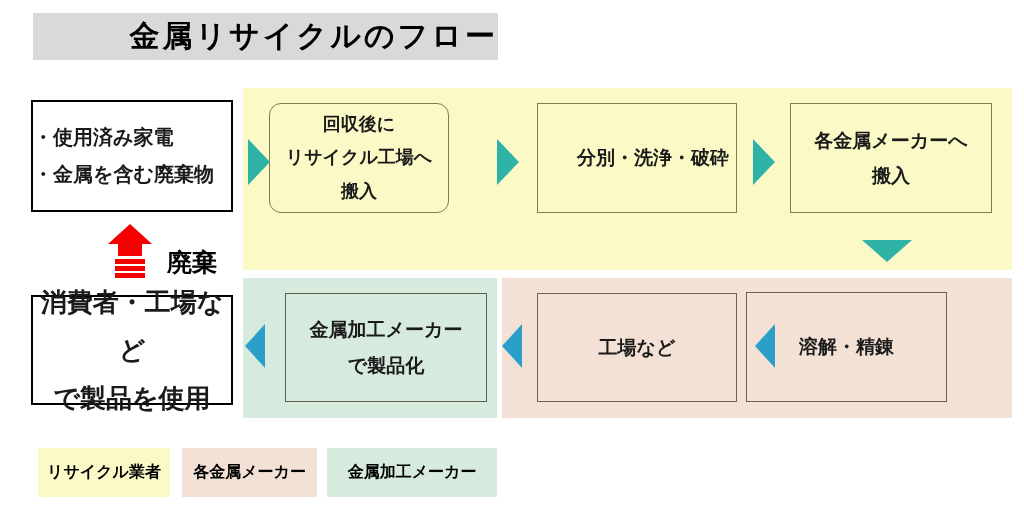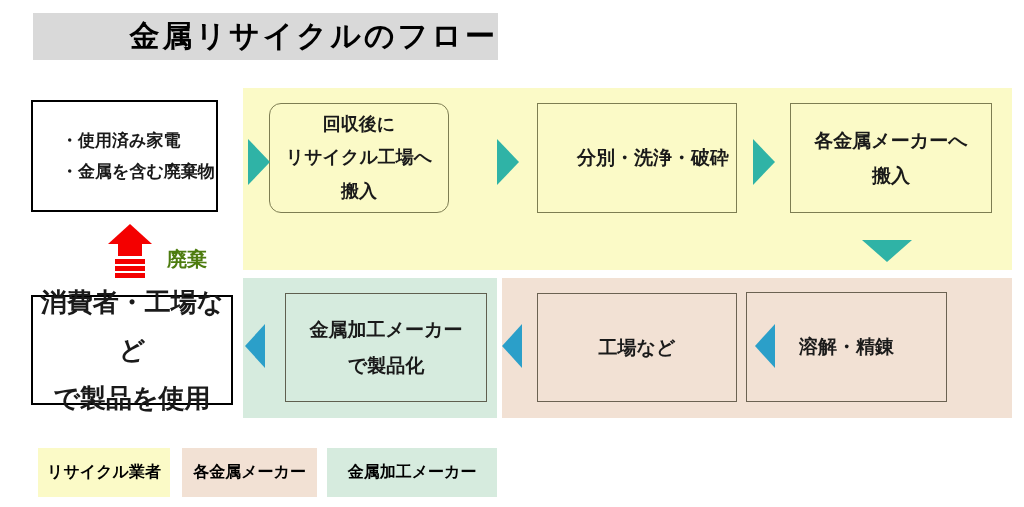--- a/index.html
+++ b/index.html
@@ -24,22 +24,22 @@
   .box {
     position:absolute; display:flex; flex-direction:column;
     align-items:center; justify-content:center; text-align:center;
     font-weight:600; line-height:1.85;
   }
   .box-white { background:#ffffff; border:2px solid #000000; }
   .box-yellow { background:#fbfac7; border:1px solid #7d7d52; }
   .box-green  { background:#d6ebde; border:1px solid #5f5f4f; }
   .box-pink   { background:#f2e1d4; border:1px solid #6b6252; }
 
-  .src-box { left:31px; top:100px; width:187px; height:112px;
-    align-items:flex-start; text-align:left; padding-left:28px; font-size:17px; }
+  .src-box { left:31px; top:100px; width:202px; height:112px;
+    align-items:flex-start; text-align:left; padding-left:0; font-size:20px; }
   .consumer-box { left:31px; top:295px; width:202px; height:110px; font-size:26px; }
 
   .fb1 { left:269px; top:103px; width:180px; height:110px; font-size:18px;border-radius:12px; }
   .fb2 { left:537px; top:103px; width:200px; height:110px; font-size:19px;padding-left:32px; }
   .fb3 { left:790px; top:103px; width:202px; height:110px; font-size:19px; }
   .fb4 { left:746px; top:292px; width:201px; height:110px; font-size:19px; }
   .fb5 { left:537px; top:293px; width:200px; height:109px; font-size:19px; }
   .fb6 { left:285px; top:293px; width:202px; height:109px; font-size:19px; }
 
   .arr { position:absolute; width:0; height:0; }
@@ -51,21 +51,21 @@
                border-top:22px solid #2fb3a6; }
   .ar1 { left:248px; top:139px; }
   .ar2 { left:497px; top:139px; }
   .ar3 { left:753px; top:139px; }
   .ard { left:862px; top:240px; }
   .al1 { left:755px; top:324px; }
   .al2 { left:502px; top:324px; }
   .al3 { left:245px; top:324px; }
 
   .disposal-arrow { left:108px; top:224px; width:44px; height:54px; }
-  .disposal-label { left:167px; top:246px; font-size:20px; font-weight:bold; color:#4d7c0f; }
+  .disposal-label { left:167px; top:246px; font-size:25px; font-weight:bold; color:#000000; }
 
   .legend-item {
     position:absolute; top:448px; height:49px;
     display:flex; align-items:center; justify-content:center;
     font-size:16px; font-weight:600; color:#000;text-align:center;
   }
   .lg1 { left:38px;  width:132px; background:#fbfac7; }
   .lg2 { left:182px; width:135px; background:#f2e1d4; }
   .lg3 { left:327px; width:170px; background:#d6ebde; }
 </style>

